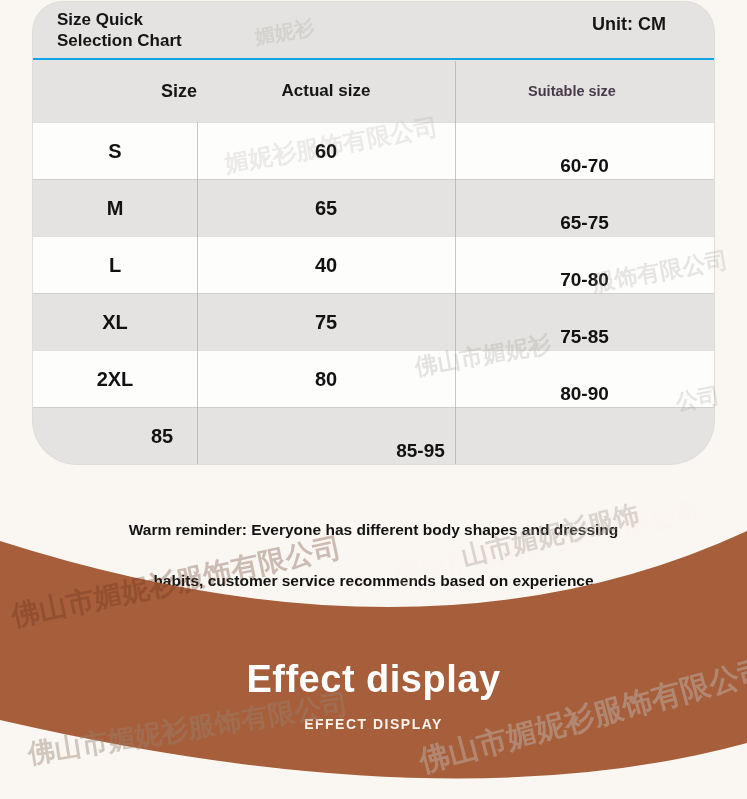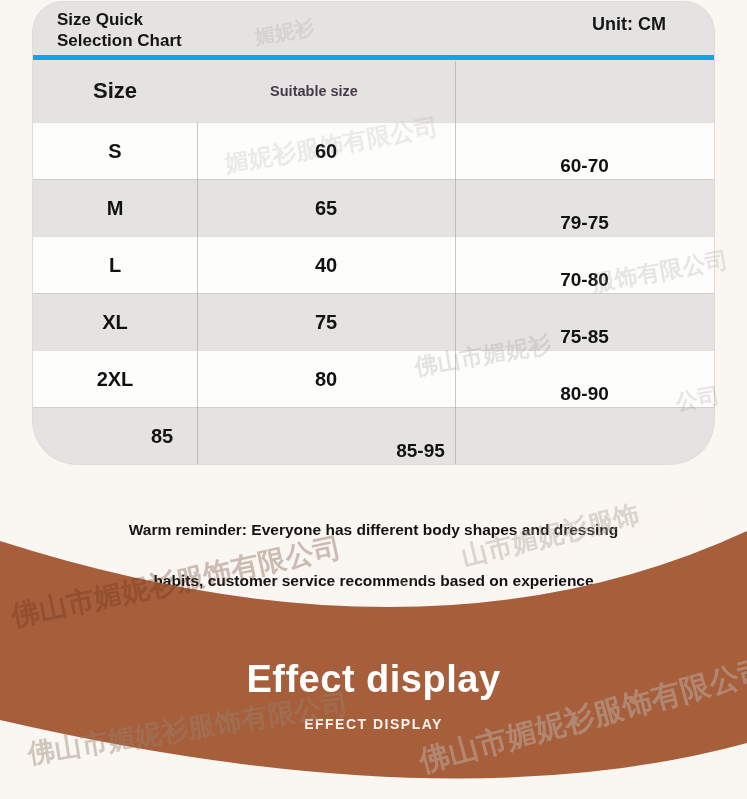--- a/index.html
+++ b/index.html
@@ -18,32 +18,32 @@
     color:#161616;
   }
   
   .card{
     position:absolute;left:33px;top:2px;width:681px;height:462px;
     background:var(--card-gray);
     border-radius:30px 30px 44px 44px;
     overflow:hidden;
     box-shadow:0 0 0 1px rgba(175,172,168,.35);
   }
-  .card-top{position:relative;height:58px;border-bottom:5px solid #0ea5e9;}
+  .card-top{position:relative;height:58px;border-bottom:2px solid #0ea5e9;}
   .card-title{
     position:absolute;left:24px;top:7px;width:160px;
     font-size:17px;line-height:21px;font-weight:bold;color:#151515;
   }
   .unit-label{
     position:absolute;right:48px;top:12px;
     font-size:18px;font-weight:bold;color:#151515;
   }
   .header-row{position:relative;height:62px;display:flex;align-items:center;}
   .hcell{text-align:center;font-weight:bold;}
-  .hcell.c1{width:164px;font-size:22px;}
+  .hcell.c1{width:164px;font-size:18px;text-align:right;}
   .hcell.c2{width:258px;font-size:17px;}
   .hcell.c3{width:234px;font-size:14.5px;color:var(--suitable-header);}
   .tbody{position:relative;}
   .trow{
     position:relative;height:57px;display:flex;align-items:center;
     border-top:1px solid rgba(170,168,164,.35);
   }
   .trow.white{background:var(--row-white);}
   .tcell{text-align:center;font-weight:bold;font-size:20px;color:#121212;}
   .tcell.c1{width:164px;}
@@ -88,33 +88,34 @@
 <div class="stage">
 
   <div class="card">
     <div class="card-top">
       <div class="card-title">Size Quick Selection Chart</div>
       <div class="unit-label">Unit: CM</div>
     </div>
 
     <div class="header-row">
       <div class="hcell c1">Size</div>
+      <div class="hcell c2">Actual size</div>
       <div class="hcell c3">Suitable size</div>
     </div>
 
     <div class="tbody">
       <div class="trow white">
         <div class="tcell c1">S</div>
         <div class="tcell c2">60</div>
         <div class="tcell c3">60-70</div>
       </div>
       <div class="trow gray">
         <div class="tcell c1">M</div>
         <div class="tcell c2">65</div>
-        <div class="tcell c3">79-75</div>
+        <div class="tcell c3">65-75</div>
       </div>
       <div class="trow white">
         <div class="tcell c1">L</div>
         <div class="tcell c2">40</div>
         <div class="tcell c3">70-80</div>
       </div>
       <div class="trow gray">
         <div class="tcell c1">XL</div>
         <div class="tcell c2">75</div>
         <div class="tcell c3">75-85</div>

